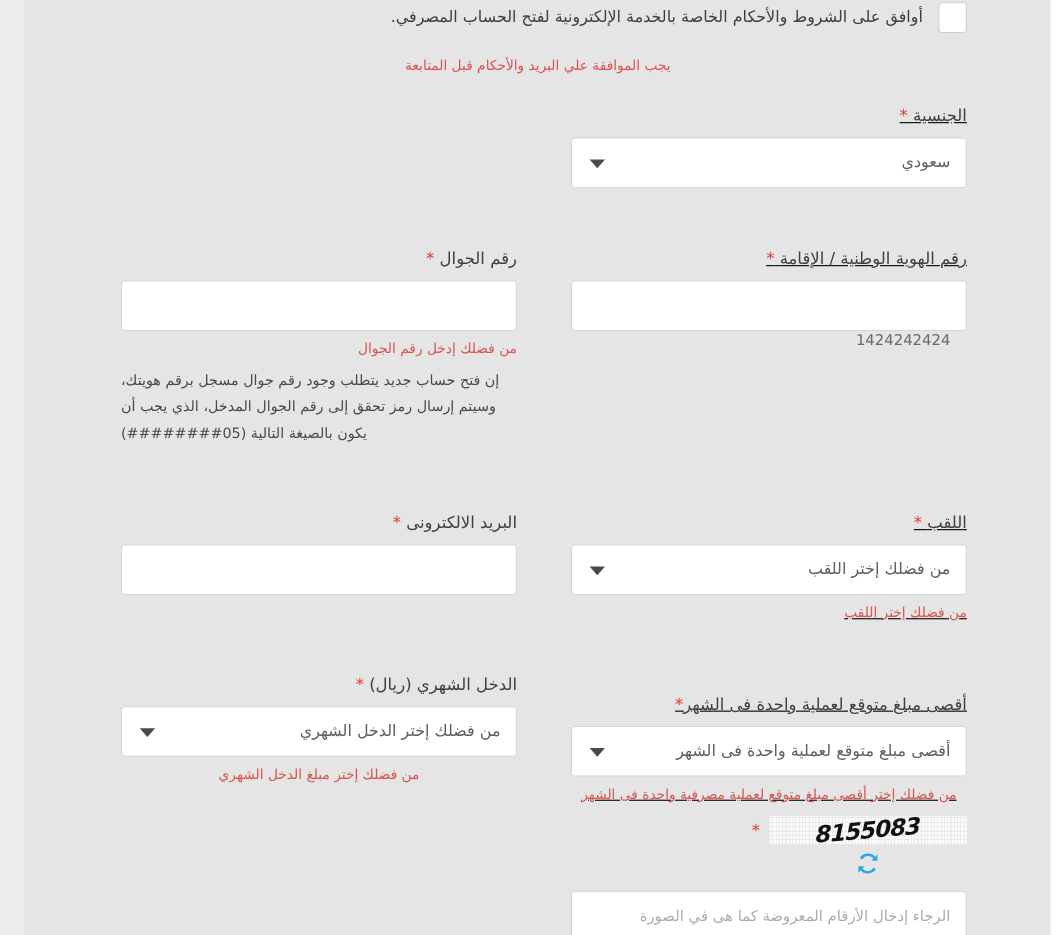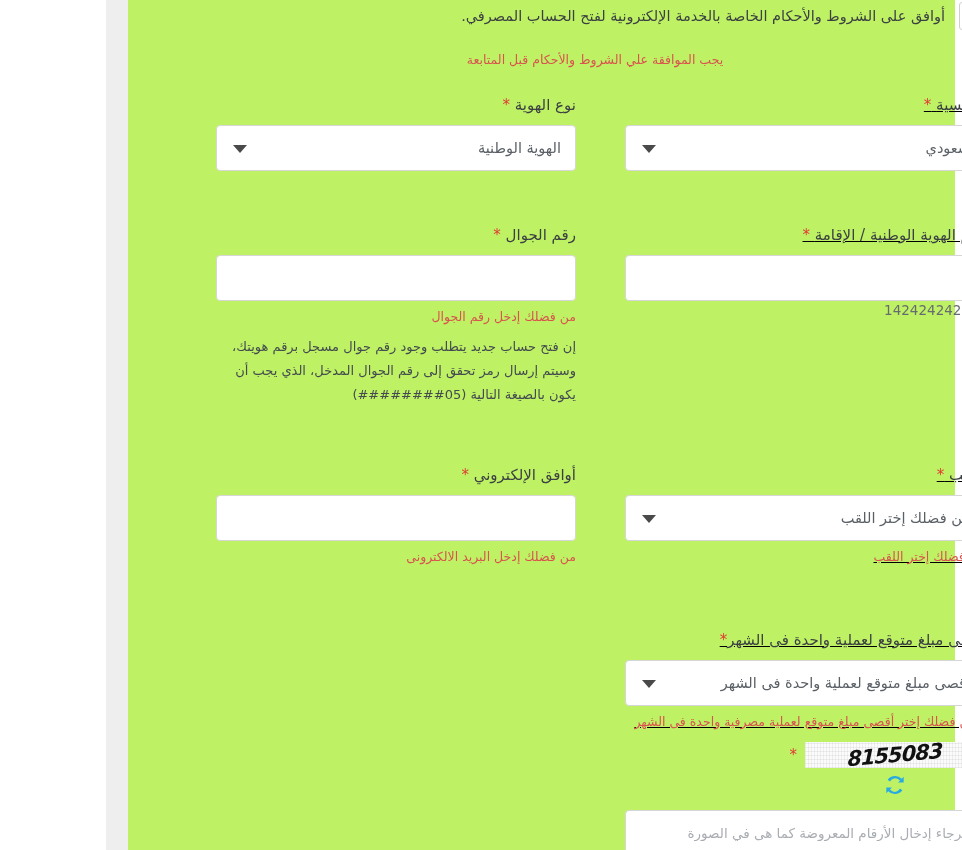--- a/index.html
+++ b/index.html
@@ -10,23 +10,23 @@
   body {
     width: 962px;
     height: 850px;
     overflow: hidden;
     background: #ffffff;
     font-family: "DejaVu Sans", "Liberation Sans", sans-serif;
     direction: rtl;
   }
   #page {
     position: relative;
-    width: 856px;
+    width: 962px;
     height: 850px;
-    background: #bef264;
+    background: #e5e5e5;
   }
   
   .edge-left {
     position: absolute;
     left: 0; top: 0;
     width: 22px; height: 850px;
     background: #eeeeee;
   }
   .edge-right {
     position: absolute;
@@ -147,21 +147,21 @@
     margin-top: 8px;
     font-size: 12.5px;
     color: #d9534f;
     line-height: 1.35;
   }
   .err.center { text-align: center; }
   .hint {
     margin-top: 10px;
     font-size: 13px;
     color: #444a50;
-    text-align: right;
+    text-align: left;
     line-height: 1.85;
     direction: rtl;
   }
 
   
   .captcha-block {
     position: absolute;
     right: 76px;
     top: 742px;
     width: 380px;
@@ -227,41 +227,32 @@
 
   <div class="edge-left"></div>
   <div class="edge-right"></div>
 
   <div class="content">
 
     <div class="terms-row">
       <div class="chk"></div>
       <div class="terms-text">أوافق على الشروط والأحكام الخاصة بالخدمة الإلكترونية لفتح الحساب المصرفي.</div>
     </div>
-    <div class="terms-error">يجب الموافقة علي الشروط والأحكام قبل المتابعة</div>
+    <div class="terms-error">يجب الموافقة علي البريد والأحكام قبل المتابعة</div>
 
     <div class="field col-right" style="top:96px;">
       <div class="flabel"><span>الجنسية</span>
         <span class="req">*</span>
       </div>
       <div class="control select">
         <span class="val">سعودي</span>
         <span class="caret"></span>
       </div>
     </div>
 
-    <div class="field col-left" style="top:96px;">
-      <div class="flabel"><span>نوع الهوية</span>
-        <span class="req">*</span>
-      </div>
-      <div class="control select">
-        <span class="val">الهوية الوطنية</span>
-        <span class="caret"></span>
-      </div>
-    </div>
 
     <div class="field col-right" style="top:226px;">
       <div class="flabel"><span>رقم الهوية الوطنية / الإقامة</span>
         <span class="req">*</span>
       </div>
       <div class="control">
         <span class="val filled">1424242424</span>
       </div>
     </div>
 
@@ -279,37 +270,46 @@
         <span class="req">*</span>
       </div>
       <div class="control select">
         <span class="val">من فضلك إختر اللقب</span>
         <span class="caret"></span>
       </div>
       <div class="err">من فضلك إختر اللقب</div>
     </div>
 
     <div class="field col-left" style="top:466px;">
-      <div class="flabel"><span>أوافق الإلكتروني</span>
+      <div class="flabel"><span>البريد الالكترونى</span>
         <span class="req">*</span>
       </div>
       <input class="txt-input" type="text" placeholder="" style="">
-      <div class="err">من فضلك إدخل البريد الالكترونى</div>
     </div>
 
     <div class="field col-right" style="top:631px;">
       <div class="flabel"><span>أقصى مبلغ متوقع لعملية واحدة فى الشهر</span><span class="req">*</span>
       </div>
       <div class="control select">
         <span class="val">أقصى مبلغ متوقع لعملية واحدة فى الشهر</span>
         <span class="caret"></span>
       </div>
       <div class="err center">من فضلك إختر أقصى مبلغ متوقع لعملية مصرفية واحدة فى الشهر</div>
     </div>
 
+    <div class="field col-left" style="top:613px;">
+      <div class="flabel"><span>الدخل الشهري (ريال)</span>
+        <span class="req">*</span>
+      </div>
+      <div class="control select">
+        <span class="val">من فضلك إختر الدخل الشهري</span>
+        <span class="caret"></span>
+      </div>
+      <div class="err center">من فضلك إختر مبلغ الدخل الشهري</div>
+    </div>
 
     <div class="captcha-block">
       <div class="captcha-line">
         <div class="captcha-img">
           <span class="captcha-code">8155083</span>
         </div>
         <span class="captcha-star">*</span>
       </div>
       <div class="refresh-row">
         <svg class="refresh-icon" viewBox="0 0 24 24">

